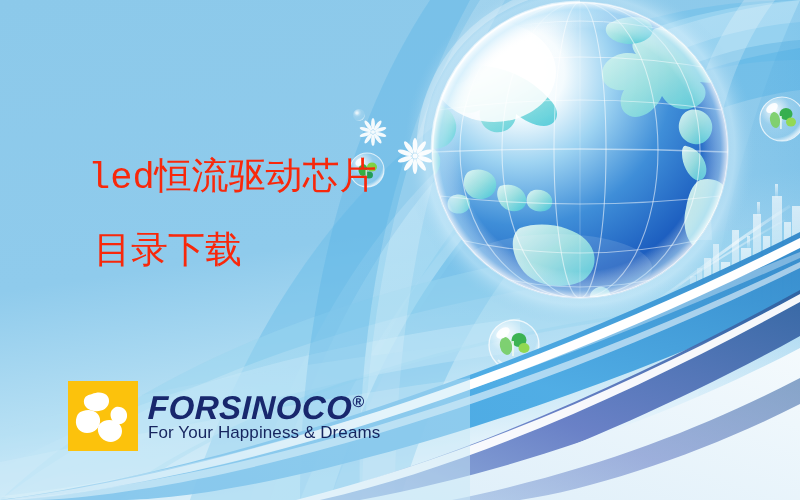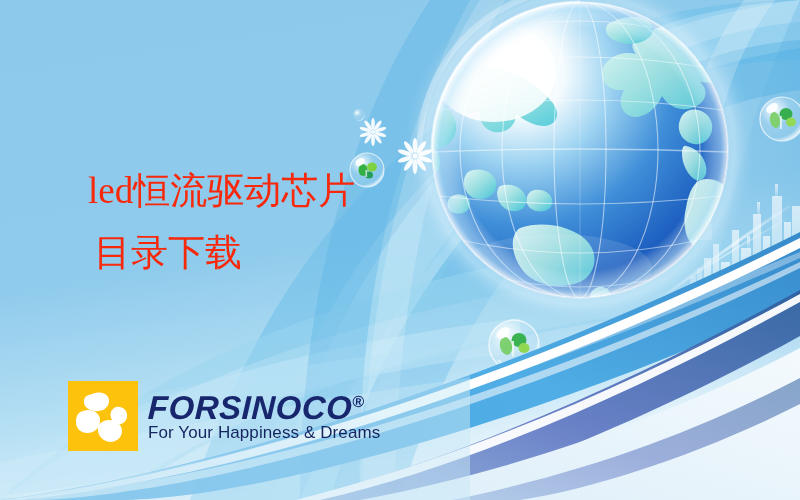--- a/index.html
+++ b/index.html
@@ -28,22 +28,22 @@
   .hl-line {
     position:absolute;
     color:#f8280b;
     font-family:"Liberation Serif", serif;
     font-size:37px;
     font-weight:400;
     line-height:1;
     white-space:nowrap;
     letter-spacing:0px;
   }
-  .hl-line.one { left:88px; top:172px; }
-  .hl-line.two { left:94px; top:234px; }
+  .hl-line.one { left:88px; top:160px;font-family:Liberation Mono, monospace; }
+  .hl-line.two { left:94px; top:234px;font-family:Liberation Mono, monospace; }
 
   
   .logo {
     position:absolute;
     left:68px; top:381px;
     height:70px;
     display:flex;
     align-items:center;
   }
   .logo-mark {

